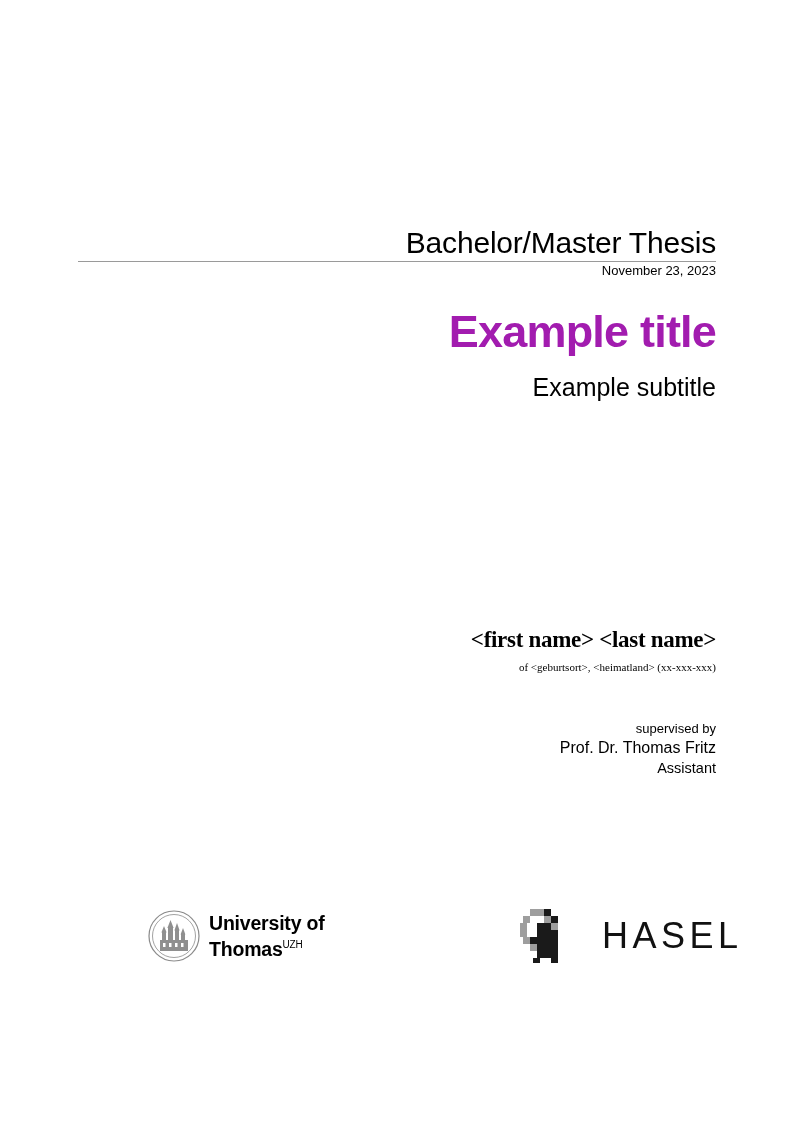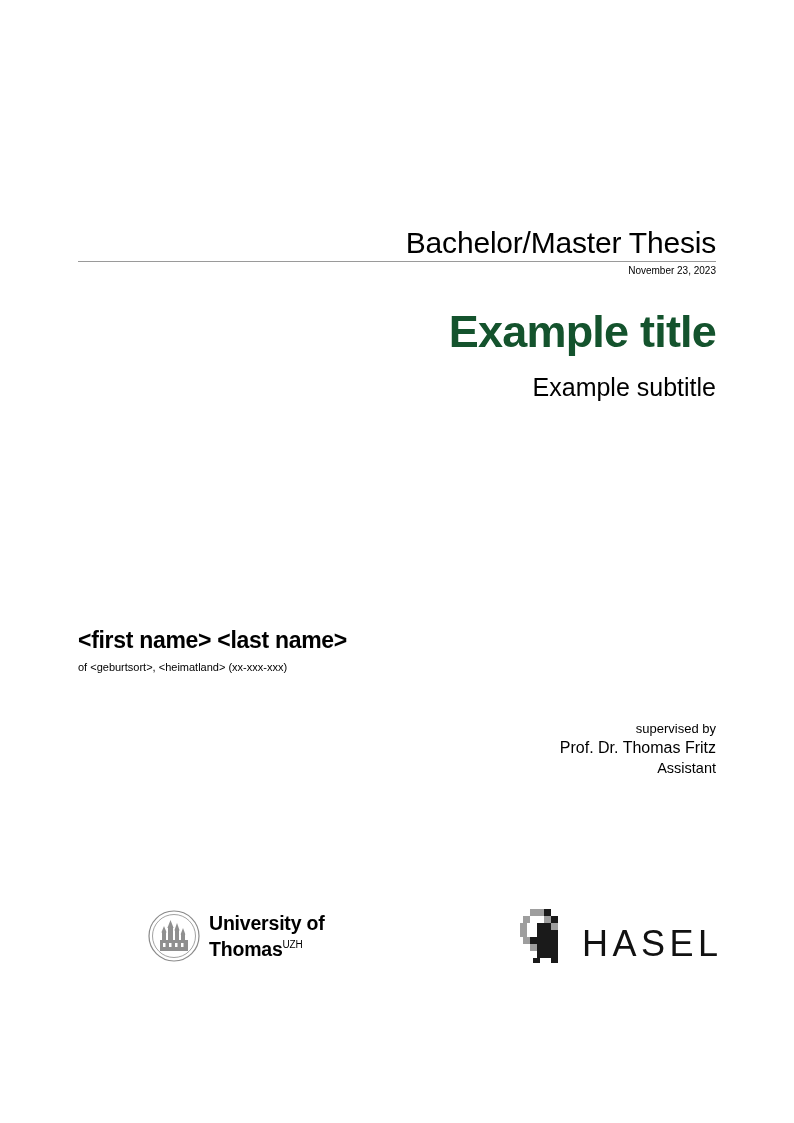--- a/index.html
+++ b/index.html
@@ -38,53 +38,55 @@
     letter-spacing: -0.2px;
     color: #000;
   }
   .rule {
     border: none;
     border-top: 0.8px solid #9a9a9a;
     margin: 3px 0 2px 0;
     width: 100%;
   }
   .doc-date {
-    font-size: 10px;
+    font-size: 13px;
     line-height: 14px;
     color: #000;
   }
 
   
   .title-block {
     position: absolute;
     right: 78px;
     top: 306px;
     width: 638px;
     text-align: right;
   }
   .doc-title {
     font-size: 45px;
     font-weight: bold;
     line-height: 52px;
     letter-spacing: -0.8px;
-    color: #14532d;
+    color: #a21caf;
   }
   .doc-subtitle {
     font-size: 25px;
     line-height: 30px;
     margin-top: 14px;
     color: #000;
   }
 
   
   .author-block {
     position: absolute;
     right: 78px;
     top: 626px;
     width: 638px;
+    text-align: right;
+    font-family: Liberation Serif, serif;
   }
   .author-name {
     font-size: 23px;
     font-weight: bold;
     line-height: 28px;
     letter-spacing: -0.3px;
     color: #000;
   }
   .author-origin {
     font-size: 11px;
@@ -144,22 +146,22 @@
     font-size: 10px;
     vertical-align: super;
     font-weight: normal;
   }
 
   .logo-hasel {
     position: absolute;
     left: 520px;
     top: 909px;
     display: flex;
-    align-items: flex-end;
-    gap: 4px;
+    align-items: center;
+    gap: 24px;
   }
   .hasel-mark {
     width: 58px;
     height: 54px;
     flex: 0 0 58px;
   }
   .hasel-word {
     font-size: 36px;
     line-height: 38px;
     letter-spacing: 4.5px;

